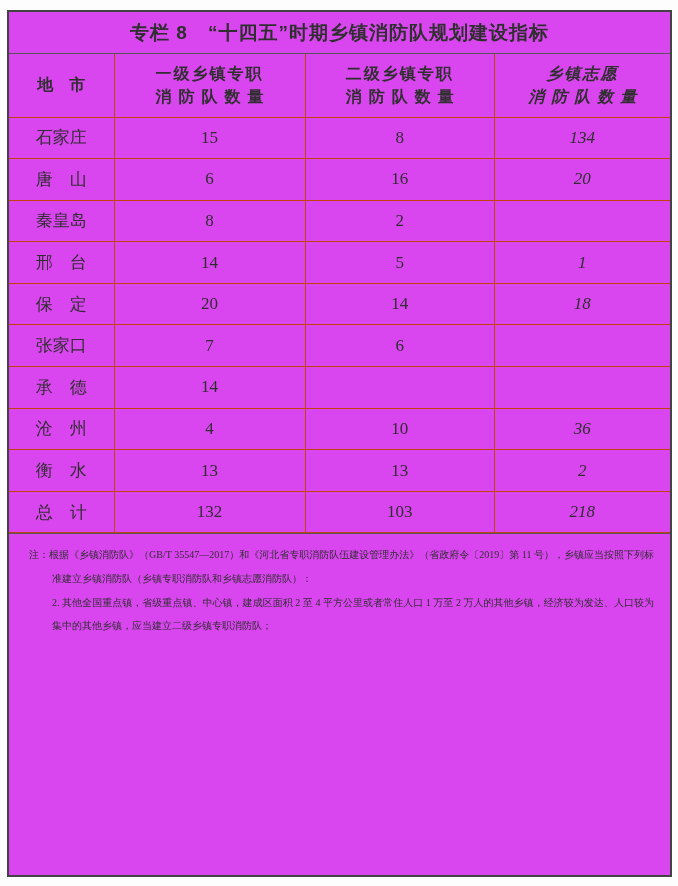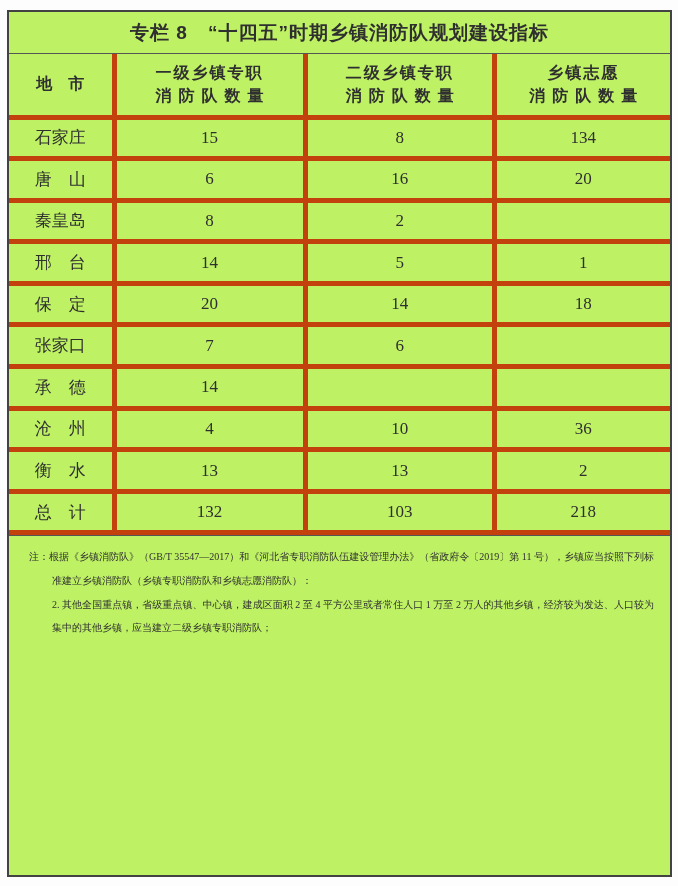--- a/index.html
+++ b/index.html
@@ -12,21 +12,21 @@
   .page {
     width: 678px;
     height: 886px;
     padding: 10px 6px 9px 7px;
     background: #fdfdfd;
   }
   .panel {
     width: 665px;
     height: 867px;
     border: 2px solid #434343;
-    background: #bef264;
+    background: #d946ef;
     display: flex;
     flex-direction: column;
   }
   .title-row {
     height: 42px;
     border-bottom: 1px solid #555;
     display: flex;
     align-items: center;
     justify-content: center;
     font-family: "Liberation Sans", "DejaVu Sans", sans-serif;
@@ -37,27 +37,27 @@
   table.grid {
     width: 100%;
     border-collapse: collapse;
     table-layout: fixed;
   }
   table.grid col.c1 { width: 15.9%; }
   table.grid col.c2 { width: 28.9%; }
   table.grid col.c3 { width: 28.6%; }
   table.grid col.c4 { width: 26.6%; }
   table.grid th, table.grid td {
-    border: 5px solid #c2410c;
+    border: 1px solid #c2410c;
     text-align: center;
     vertical-align: middle;
   }
   table.grid th { border-top: none; }
   table.grid th:first-child, table.grid td:first-child { border-left: none; }
-  table.grid th:last-child, table.grid td:last-child { border-right: none; }
+  table.grid th:last-child, table.grid td:last-child { border-right: none; font-style: italic; }
   tr.header-row th {
     height: 63px;
     font-family: "Liberation Sans", "DejaVu Sans", sans-serif;
     font-weight: bold;
     font-size: 16px;
   }
   .hdr-line { display: block; letter-spacing: 2px; line-height: 1.45; }
   .hdr-line.spaced { letter-spacing: 7px; text-indent: 7px; }
   tr.data-row td {
     height: 41.6px;

